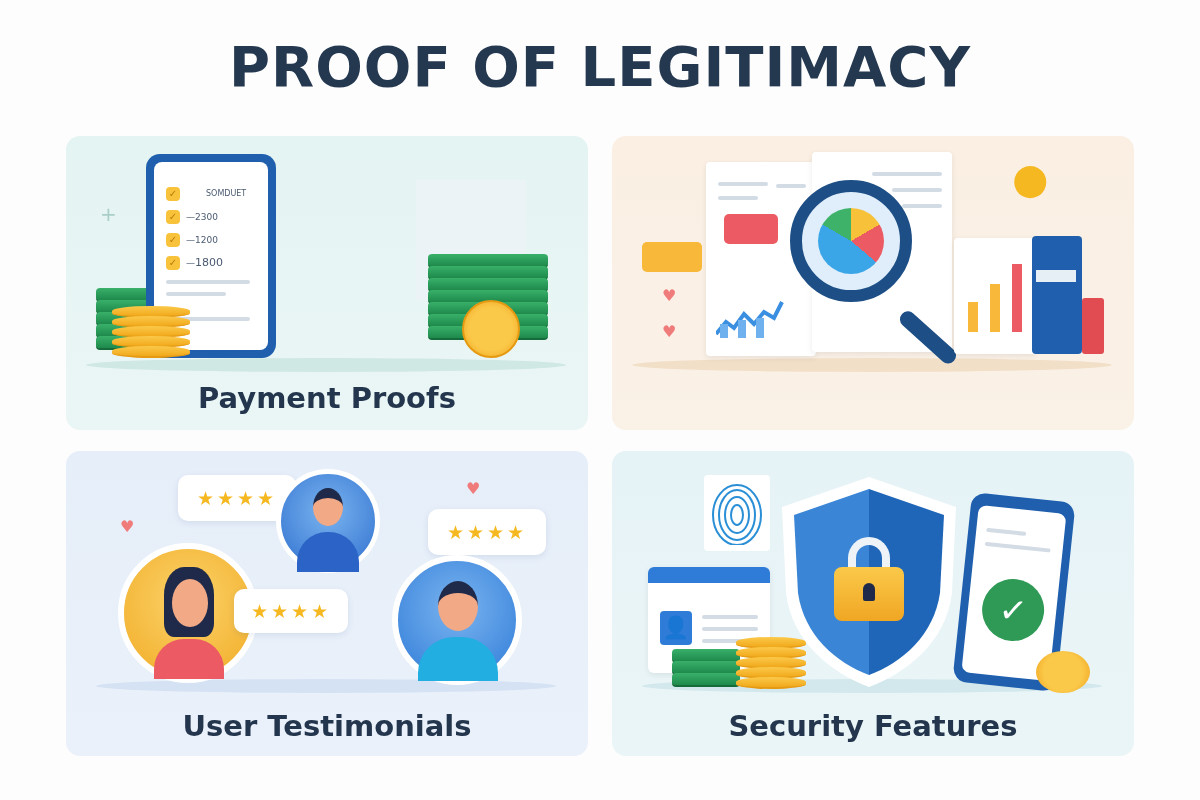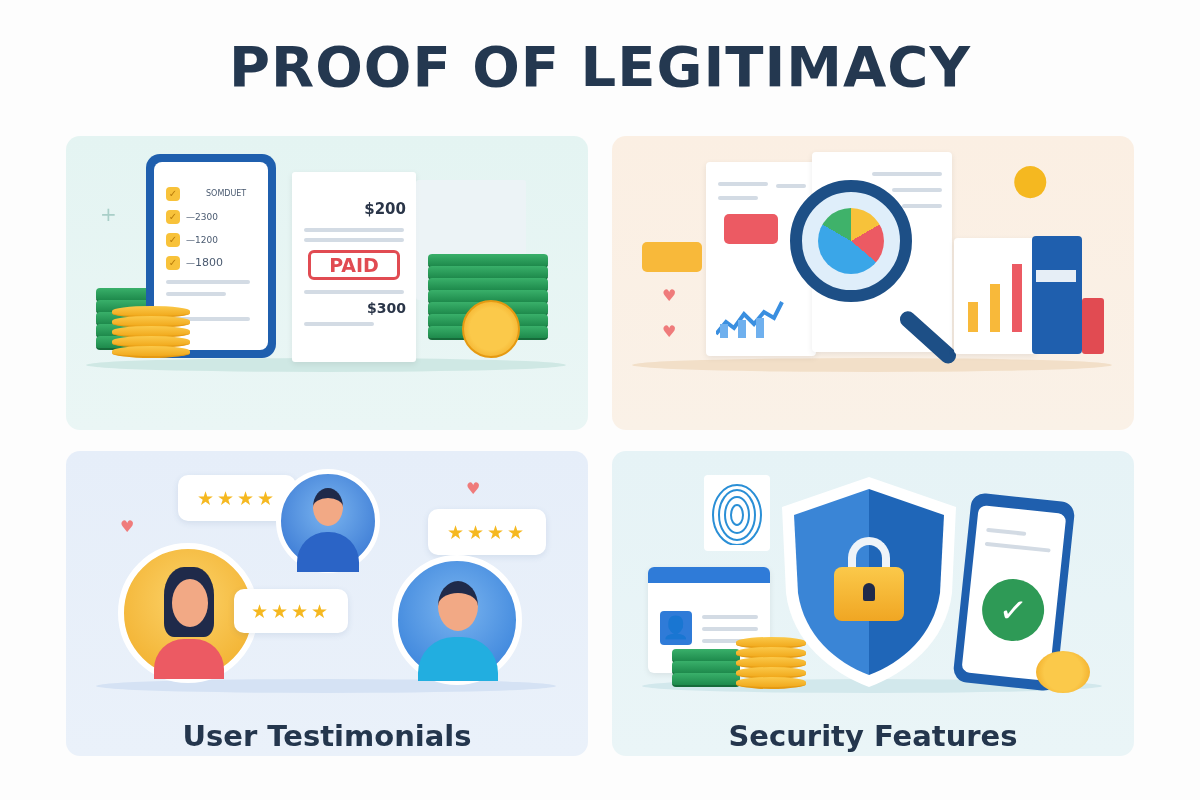--- a/index.html
+++ b/index.html
@@ -15,21 +15,21 @@
   }
   .card .label {
     position: absolute; left: 0; width: 100%; text-align: center;
     font-family: "DejaVu Sans", sans-serif; font-weight: bold; font-size: 29px; color: #24364d;
   }
   .c1 { left: 66px; top: 136px; width: 522px; height: 294px; background: linear-gradient(180deg,#e4f4f2,#eaf6f5); }
   .c2 { left: 612px; top: 136px; width: 522px; height: 294px; background: linear-gradient(180deg,#fbefe3,#faf1e7); }
   .c3 { left: 66px; top: 451px; width: 522px; height: 305px; background: linear-gradient(180deg,#e6eef9,#eaf1fa); }
   .c4 { left: 612px; top: 451px; width: 522px; height: 305px; background: linear-gradient(180deg,#e6f3f6,#eaf5f7); }
   .c1 .label, .c2 .label { top: 245px; }
-  .c3 .label, .c4 .label { top: 268px; }
+  .c3 .label, .c4 .label { top: 258px; }
   .abs { position: absolute; }
   .ground { position: absolute; height: 14px; border-radius: 50%; }
   .line { position: absolute; height: 4px; border-radius: 2px; background: #d3dbe4; }
   .coinstack div { height: 12px; border-radius: 50%/40%; background: linear-gradient(180deg,#fbc94a,#f1a91c); margin-top: -2px; border-bottom: 2px solid #e59a12; }
   .cash div { height: 14px; border-radius: 4px; background: linear-gradient(180deg,#39b06a,#1e8a4c); margin-top: -2px; border-bottom: 2px solid #166b3a; }
   .star { color: #f5b820; font-size: 19px; letter-spacing: 3px; }
   .bubble { position: absolute; background: #fff; border-radius: 10px; box-shadow: 0 2px 6px rgba(60,90,140,.12); display: flex; align-items: center; justify-content: center; }
 </style>
 </head>
 <body>
@@ -75,41 +75,33 @@
     </div>
   </div>
   <div class="abs coinstack" style="left:46px;top:172px;width:78px;">
       <div></div>
       <div></div>
       <div></div>
       <div></div>
       <div></div>
     </div>
 
-  <div class="abs" style="left:226px;top:36px;width:124px;height:190px;background:#fff;border-radius:3px;box-shadow:0 2px 6px rgba(0,0,0,.08);">
-    <div class="abs" style="right:10px;top:28px;font-weight:bold;font-size:15px;color:#2a3548;">$200</div>
-    <div class="line" style="left:12px;top:56px;width:100px;"></div>
-    <div class="line" style="left:12px;top:66px;width:100px;"></div>
-    <div class="abs" style="left:16px;top:78px;width:92px;height:30px;border:3px solid #e14b52;border-radius:6px;color:#e14b52;font-weight:bold;font-size:19px;text-align:center;line-height:24px;">PAID</div>
-    <div class="line" style="left:12px;top:118px;width:100px;"></div>
-    <div class="abs" style="right:10px;top:128px;font-weight:bold;font-size:14px;color:#2a3548;">$300</div>
-    <div class="line" style="left:12px;top:150px;width:70px;"></div>
-  </div>
   <div class="abs" style="left:350px;top:44px;width:110px;height:120px;background:#eef3f6;border-radius:3px;opacity:.8;"></div>
   <div class="abs cash" style="left:362px;top:120px;width:120px;">
       <div></div>
       <div></div>
       <div></div>
       <div></div>
       <div></div>
       <div></div>
       <div></div>
     </div>
   <div class="abs" style="left:396px;top:164px;width:58px;height:58px;border-radius:50%;background:radial-gradient(circle,#fbc94a 55%,#eea11a 100%);border:2px solid #e59a12;"></div>
   <div class="abs" style="left:34px;top:66px;font-size:20px;color:#a9cfc8;">+</div>
+  <div class="label">Payment Proofs</div>
 </div>
 
 <div class="card c2">
   <div class="ground" style="left:20px;top:222px;width:480px;background:#f2dfc8;"></div>
   <div class="abs" style="left:94px;top:26px;width:110px;height:194px;background:#fff;border-radius:4px;box-shadow:0 2px 6px rgba(0,0,0,.08);">
     <div class="line" style="left:12px;top:20px;width:50px;"></div>
     <div class="line" style="left:70px;top:22px;width:30px;"></div>
     <div class="line" style="left:12px;top:34px;width:40px;"></div>
     <div class="abs" style="left:18px;top:52px;width:54px;height:30px;background:#ec5a63;border-radius:5px;"></div>
     <svg class="abs" style="left:10px;top:136px;" width="70" height="40">

